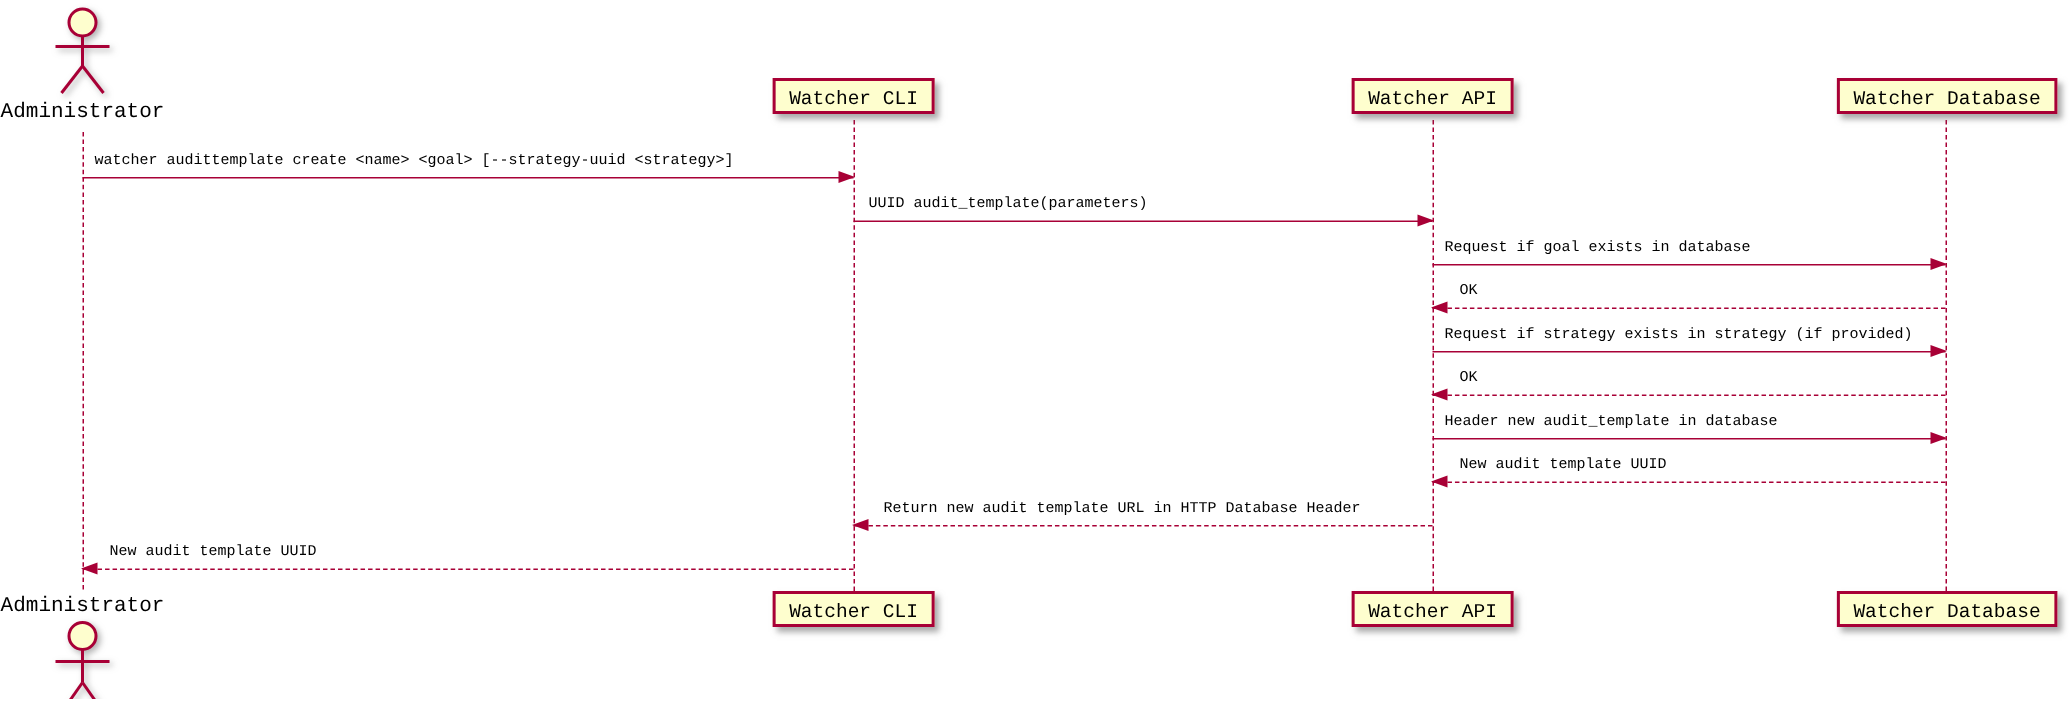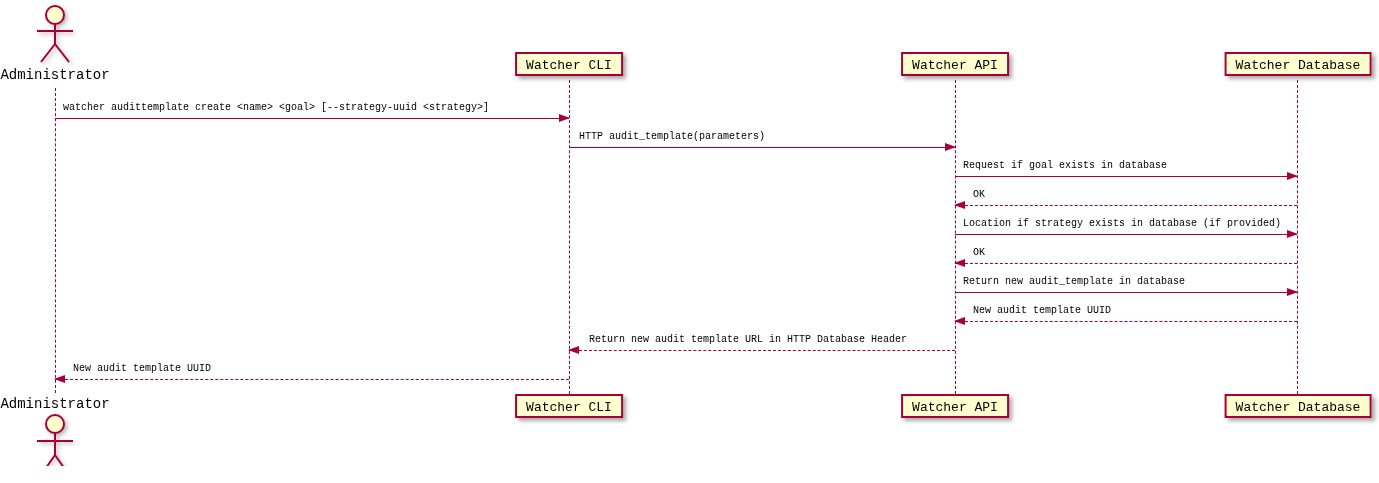--- a/index.html
+++ b/index.html
@@ -110,51 +110,51 @@
   <div class="pbox" style="left:955px;top:52px;">Watcher API</div>
   <div class="pbox" style="left:1298px;top:52px;">Watcher Database</div>
 
   <div class="message" style="left:55px;top:118px;width:514px;">
     <div class="msg-text" style="left:8px;">watcher audittemplate create &lt;name&gt; &lt;goal&gt; [--strategy-uuid &lt;strategy&gt;]</div>
     <div class="msg-line"></div>
     <div class="arr right"></div>
   </div>
 
   <div class="message" style="left:569px;top:147px;width:386px;">
-    <div class="msg-text" style="left:10px;">HTTP audit_template(parameters)</div>
+    <div class="msg-text" style="left:10px;">UUID audit_template(parameters)</div>
     <div class="msg-line"></div>
     <div class="arr right"></div>
   </div>
 
   <div class="message" style="left:955px;top:176px;width:342px;">
     <div class="msg-text" style="left:8px;margin-top:40px;">Request if goal exists in database</div>
     <div class="msg-line"></div>
     <div class="arr right"></div>
   </div>
 
   <div class="message" style="left:955px;top:205px;width:342px;">
     <div class="msg-text" style="left:18px;">OK</div>
     <div class="msg-line dashed"></div>
     <div class="arr left"></div>
   </div>
 
   <div class="message" style="left:955px;top:234px;width:342px;">
-    <div class="msg-text" style="left:8px;">Location if strategy exists in database (if provided)</div>
+    <div class="msg-text" style="left:8px;">Request if strategy exists in strategy (if provided)</div>
     <div class="msg-line"></div>
     <div class="arr right"></div>
   </div>
 
   <div class="message" style="left:955px;top:263px;width:342px;">
     <div class="msg-text" style="left:18px;">OK</div>
     <div class="msg-line dashed"></div>
     <div class="arr left"></div>
   </div>
 
   <div class="message" style="left:955px;top:292px;width:342px;">
-    <div class="msg-text" style="left:8px;">Return new audit_template in database</div>
+    <div class="msg-text" style="left:8px;">Header new audit_template in database</div>
     <div class="msg-line"></div>
     <div class="arr right"></div>
   </div>
 
   <div class="message" style="left:955px;top:321px;width:342px;">
     <div class="msg-text" style="left:18px;">New audit template UUID</div>
     <div class="msg-line dashed"></div>
     <div class="arr left"></div>
   </div>
 

